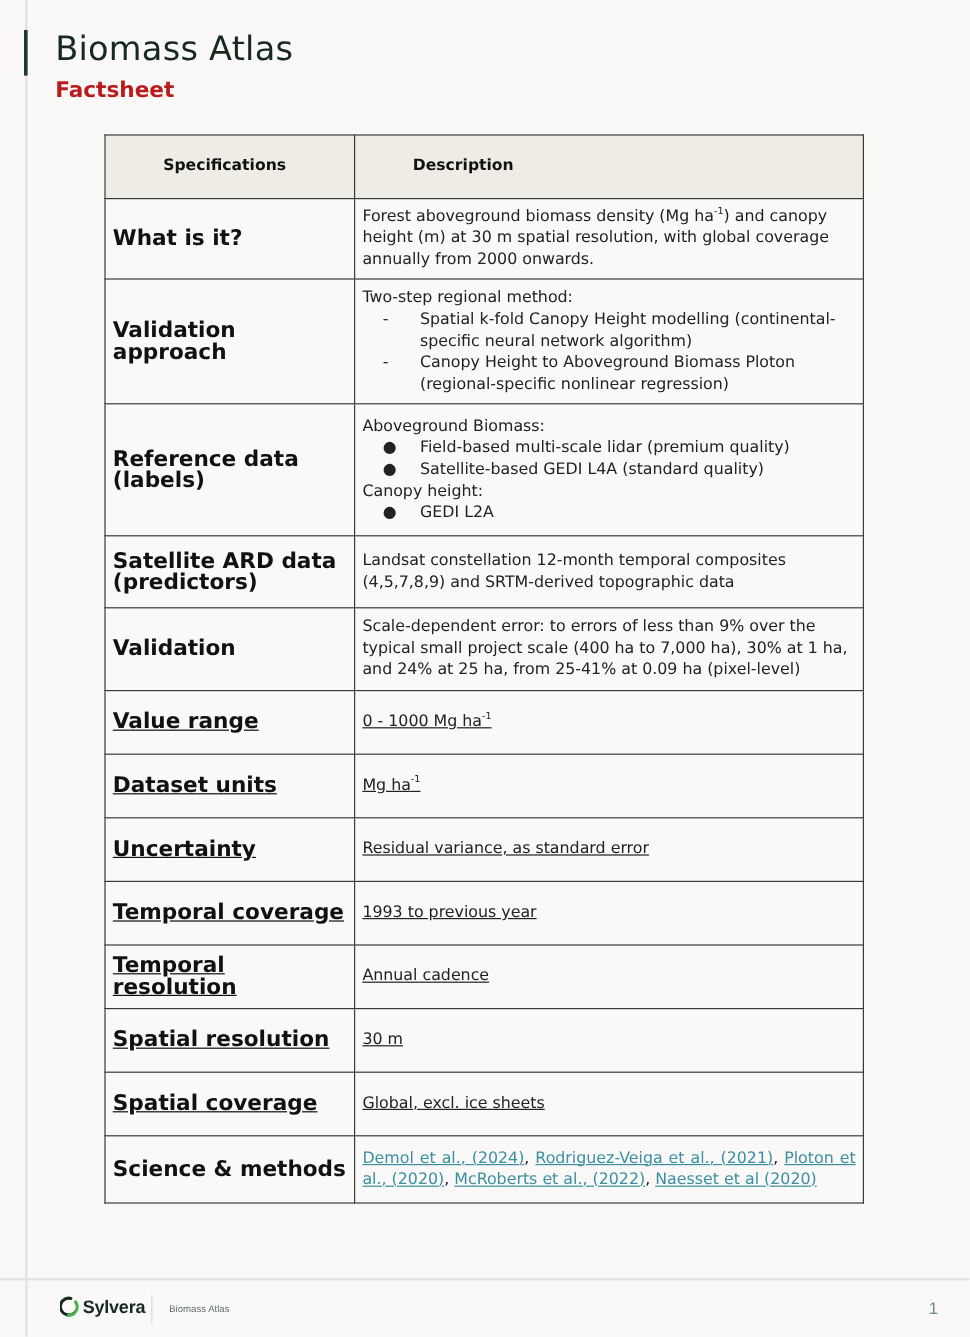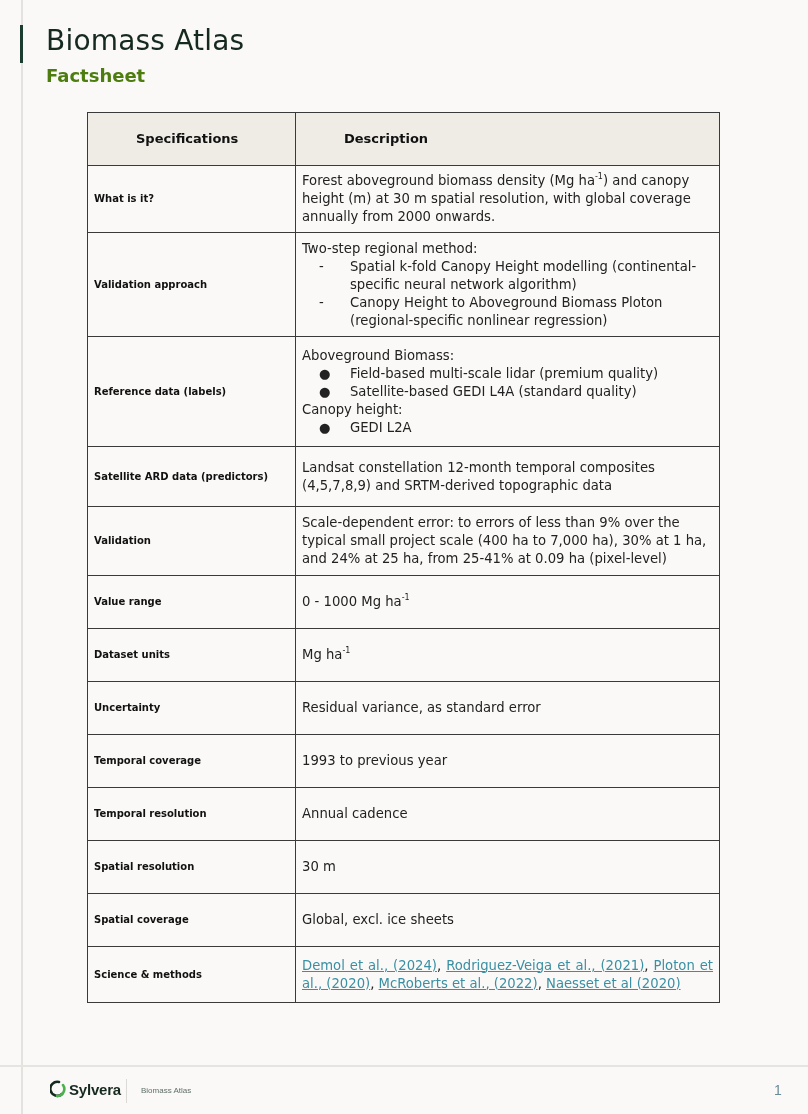--- a/index.html
+++ b/index.html
@@ -17,39 +17,39 @@
       position: absolute; left: 20px; top: 25px; width: 3px; height: 38px;
       background: #1b3d2f;
     }
     .title {
       position: absolute; left: 46px; top: 24px; margin: 0;
       font-size: 28px; font-weight: 500; color: #16291f; letter-spacing: 0.2px;
       font-family: "DejaVu Sans", sans-serif;
     }
     .subtitle {
       position: absolute; left: 46px; top: 65px; margin: 0;
-      font-size: 18px; color: #4d7c0f;
+      font-size: 18px; color: #b91c1c;
       font-family: "DejaVu Sans", sans-serif;
     }
     table.spec {
       position: absolute; left: 87px; top: 112px;
       width: 633px; border-collapse: collapse;
       font-size: 13.5px; line-height: 18px;
       font-family: "DejaVu Sans", sans-serif;
     }
     table.spec td, table.spec th {
       border: 1.5px solid #3a3a3a;
       padding: 0 6px;
       vertical-align: middle;
       text-align: left;
     }
     table.spec th { background: #efece5; font-weight: 700; font-size: 13px; height: 52px; padding-left: 48px; }
-    table.spec td.k { width: 153px; font-weight: 700; font-size: 10px; }
+    table.spec td.k { width: 153px; font-weight: 700; font-size: 18px; }
     table.spec td.v { color: #222; font-size: 13.2px; }
-    table.spec tr.r53 td { height: 52px; }
+    table.spec tr.r53 td { height: 52px; text-decoration: underline; }
     .list { margin: 0; padding: 0; list-style: none; }
     .list li { position: relative; padding-left: 48px; }
     .list li .mk { position: absolute; left: 17px; top: 0; }
     sup { font-size: 8px; line-height: 0; position: relative; top: -1px; }
     a.ref { color: #3a8fa3; text-decoration: underline; text-decoration-thickness: 1px; }
     .footer-line {
       position: absolute; left: 0; top: 1065px; width: 808px; height: 2px; background: #e6e4e0;
     }
     .logo {
       position: absolute; left: 50px; top: 1080px; display: flex; align-items: center; gap: 3px;

